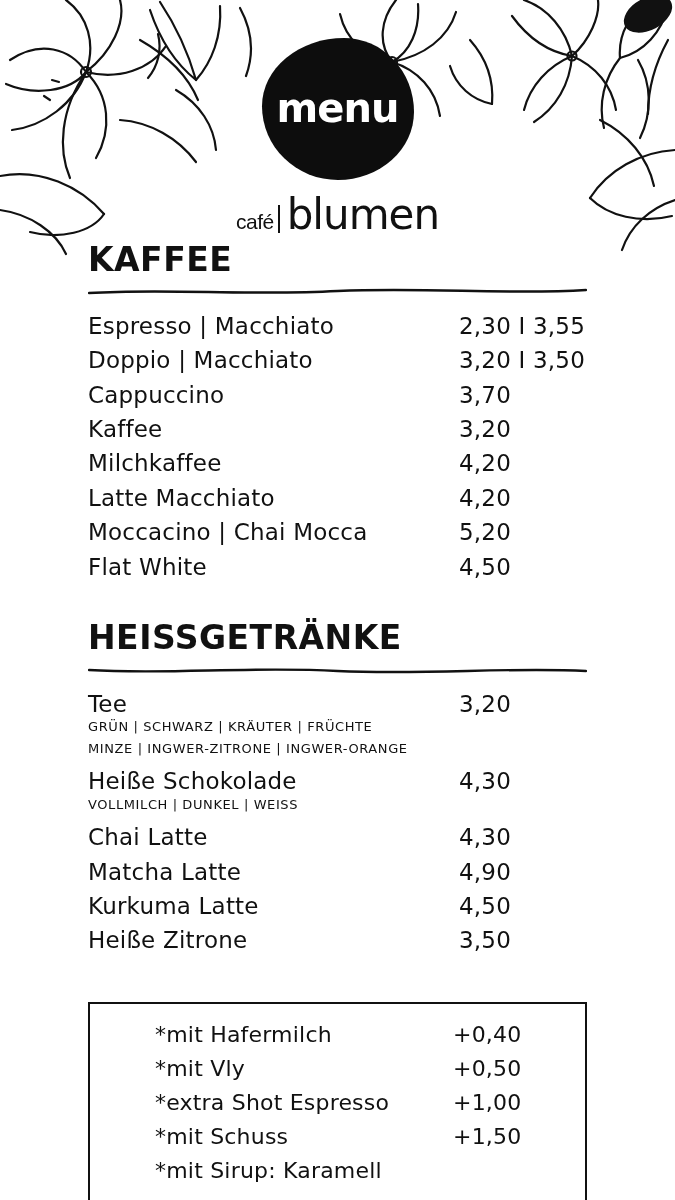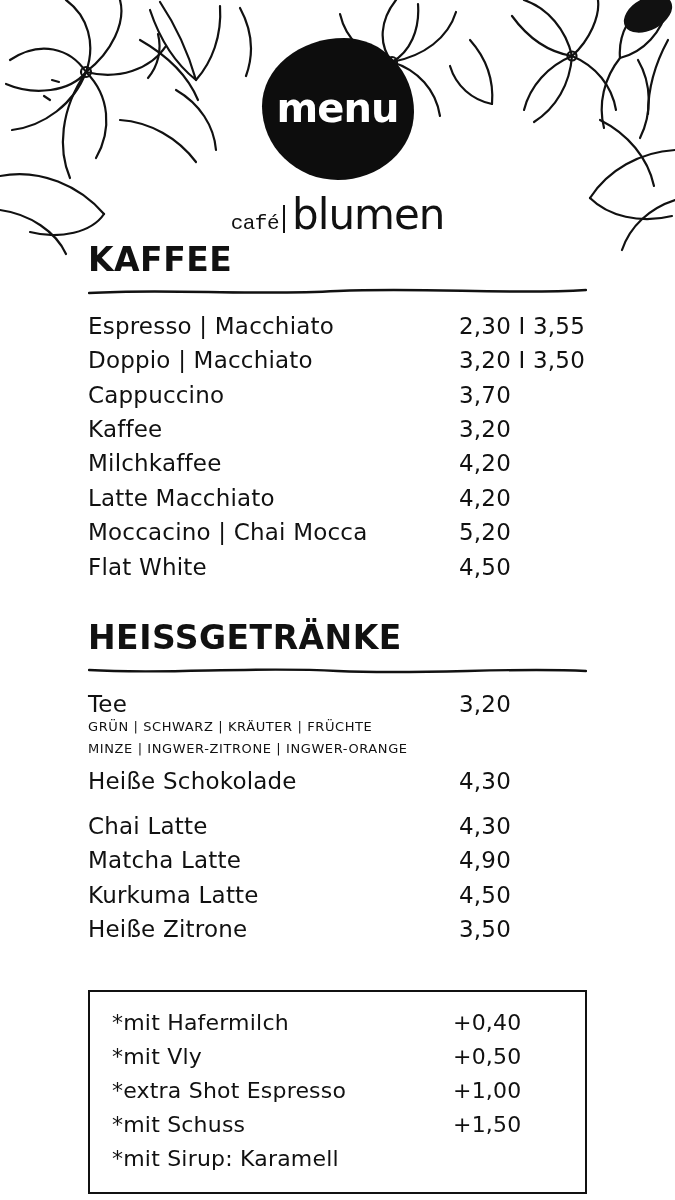--- a/index.html
+++ b/index.html
@@ -52,21 +52,21 @@
     font-size: 40px;
     font-weight: 700;
     letter-spacing: -1px;
   }
   .brand {
     margin-top: 6px;
     font-size: 0;
     white-space: nowrap;
   }
   .brand .cafe {
-    font-family: Liberation Mono, monospace;
+    font-family: Liberation Sans, sans-serif;
     font-size: 21px;
     letter-spacing: -0.5px;
     vertical-align: baseline;
   }
   .brand .bar {
     display: inline-block;
     width: 2px;
     height: 28px;
     background: #111;
     margin: 0 7px -4px 4px;
@@ -132,21 +132,21 @@
   }
 
   
   .extras {
     margin-top: 46px;
     border: 2px solid #111;
     padding: 16px 22px 14px 22px;
     box-sizing: border-box;
   }
   .extras .row { margin-bottom: 5px; }
-  .extras .item-name { font-size: 22px; }
+  .extras .item-name { font-size: 22px; margin-left: 43px; }
   .extras .item-price { font-size: 22px; min-width: 110px; }
 </style>
 </head>
 <body>
 
 <svg class="floral" viewBox="0 0 675 260">
   <g fill="none" stroke="#111" stroke-width="2.2" stroke-linecap="round" stroke-linejoin="round">
 
     <path d="M10 60 C 40 40, 70 48, 86 72 C 70 92, 34 96, 6 84"></path>
     <path d="M86 72 C 96 44, 88 16, 66 0"></path>
@@ -269,20 +269,21 @@
     <div class="item-sub">GRÜN | SCHWARZ | KRÄUTER |  FRÜCHTE</div>
     <div style="height:10px"></div>
 
     <div class="item-sub">MINZE | INGWER-ZITRONE | INGWER-ORANGE</div>
     <div style="height:10px"></div>
 
     <div class="row">
       <span class="item-name">Heiße Schokolade</span>
       <span class="item-price">4,30</span>
     </div>
+    <div class="item-sub">VOLLMILCH | DUNKEL | WEISS</div>
     <div style="height:10px"></div>
 
     <div class="row">
       <span class="item-name">Chai Latte</span>
       <span class="item-price">4,30</span>
     </div>
     <div class="row">
       <span class="item-name">Matcha Latte</span>
       <span class="item-price">4,90</span>
     </div>

